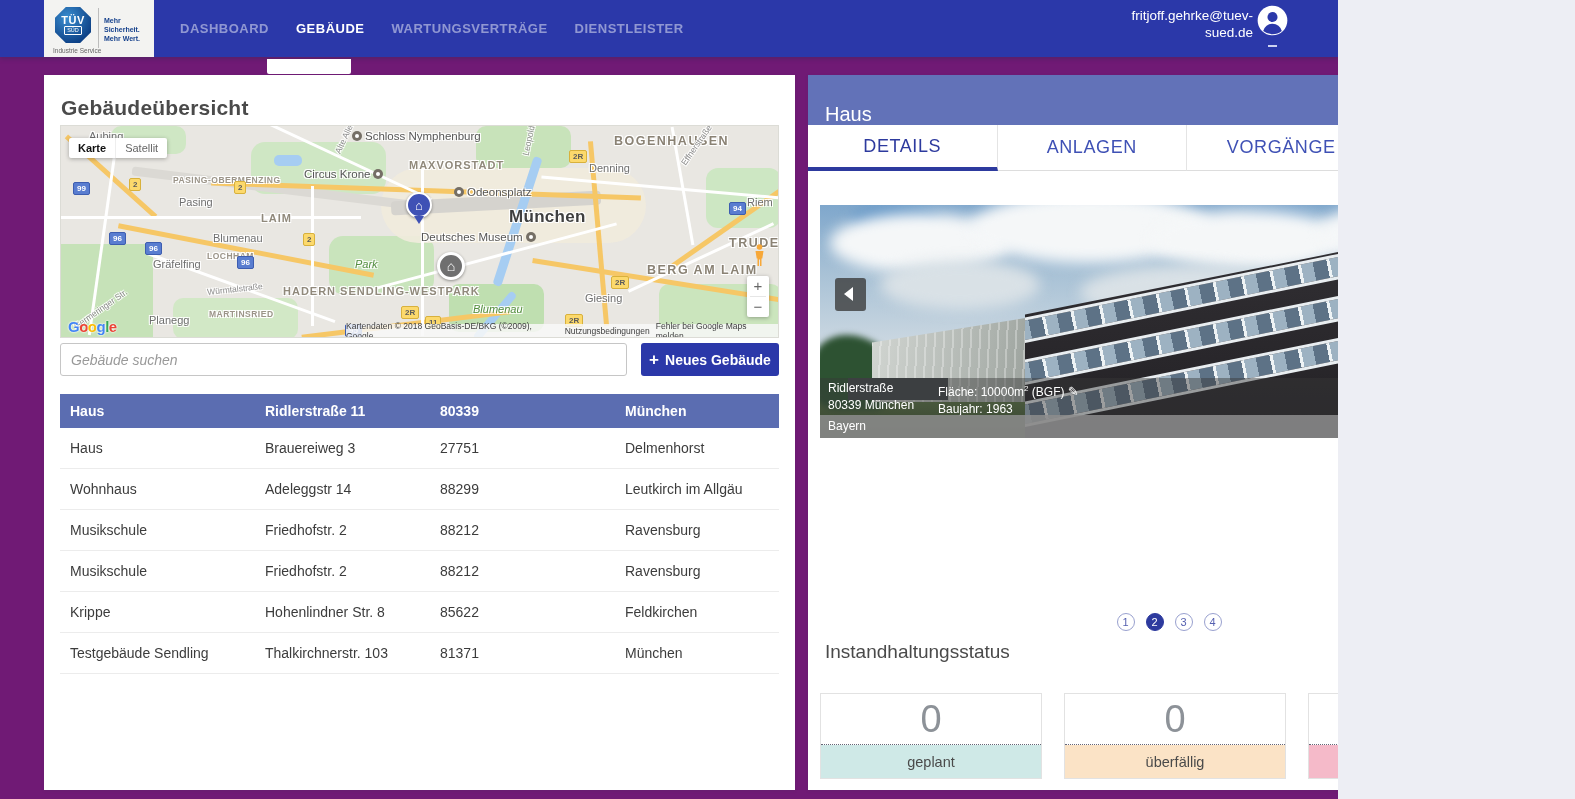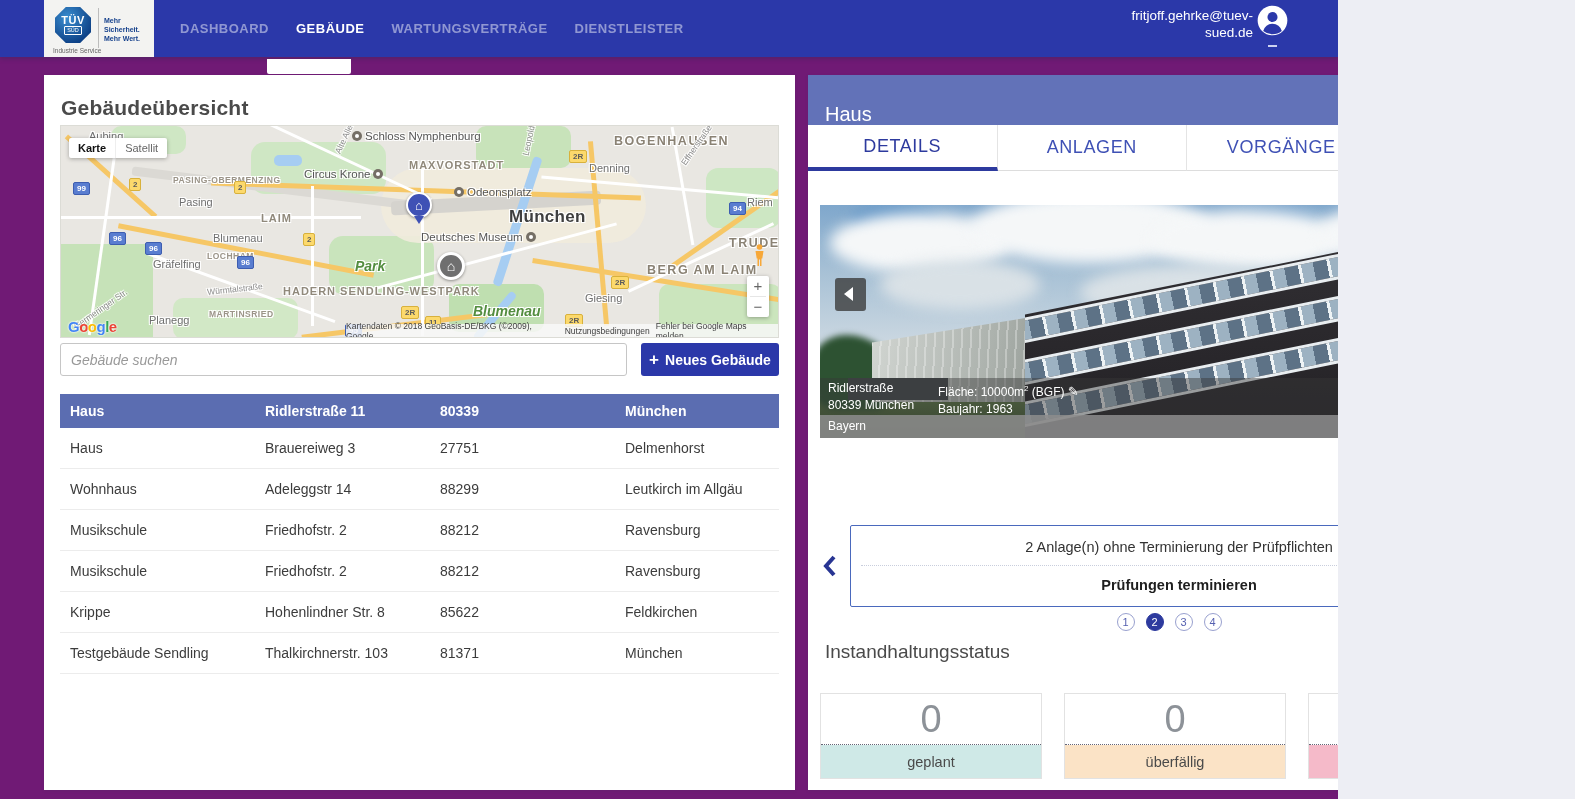--- a/index.html
+++ b/index.html
@@ -31,21 +31,21 @@
   
   .map{position:absolute;left:16px;top:50px;width:719px;height:213px;background:#e9e7e2;overflow:hidden;border:1px solid #dcdcd6;box-sizing:border-box;cursor:grab;}
   .shape{position:absolute;}
   .mlab{position:absolute;white-space:nowrap;color:#6f6f6f;font-size:11px;z-index:3;
         text-shadow:-1px -1px 0 #fff,1px -1px 0 #fff,-1px 1px 0 #fff,1px 1px 0 #fff;}
   .mlab.lbl-lg{font-size:11.5px;color:#565656;}
   .mlab.dist{font-size:12.5px;font-weight:bold;color:#8a8274;letter-spacing:1.5px;}
   .mlab.dist-sm{font-size:11px;font-weight:bold;color:#90897b;letter-spacing:1px;}
   .mlab.dist-xs{font-size:8.5px;font-weight:bold;color:#9b9488;letter-spacing:.5px;}
   .mlab.city{font-size:17px;font-weight:bold;color:#3f3f3f;letter-spacing:.3px;}
-  .mlab.green{color:#538d3f;font-style:italic;font-size:14px;font-weight:bold;}
+  .mlab.green{color:#538d3f;font-style:italic;font-size:11px;}
   .mlab.street{font-size:8.5px;color:#8d8d8d;}
   .poi-ic{display:inline-block;width:10px;height:10px;border-radius:50%;background:#756f66;margin:0 3px;position:relative;vertical-align:-1px;}
   .poi-ic::after{content:"";position:absolute;left:3px;top:3px;width:4px;height:4px;border-radius:50%;background:#fff;}
   .badge{position:absolute;font-size:8px;font-weight:bold;padding:1px 3px;border-radius:2px;line-height:9px;z-index:3;}
   .badge.blue{background:#597dd0;color:#fff;border:1px solid #3d5db0;}
   .badge.yellow{background:#fcd96c;color:#5c5c5c;border:1px solid #d8b13c;}
   .marker{position:absolute;display:flex;align-items:center;justify-content:center;color:#fff;border-radius:50%;box-shadow:0 1px 3px rgba(0,0,0,.4);z-index:4;box-sizing:border-box;}
   .marker.blue{width:26px;height:26px;background:#3f51b5;border:2px solid #fff;font-size:13px;}
   .marker.blue::after{content:"";position:absolute;left:50%;top:98%;transform:translateX(-50%);border:5px solid transparent;border-top:8px solid #3f51b5;}
   .marker.gray{width:28px;height:28px;background:#6f6f6f;border:3px solid #fff;font-size:14px;}
@@ -428,37 +428,20 @@
         </svg>
     </button>
     <button class="img-tool tool-pic">
       <svg width="16" height="16" viewBox="0 0 24 24">
           <rect x="3" y="4" width="18" height="16" fill="none" stroke="#fff" stroke-width="2"></rect>
           <circle cx="9" cy="10" r="1.6" fill="#fff"></circle>
           <path d="M5.5 17.5l4.5-5 3 3.2 2.7-3.7 3 5.5z" fill="#fff"></path>
         </svg>
     </button>
 
-    <div class="profile-row">
-      <div class="chev">
-        <svg width="13" height="22" viewBox="0 0 13 22">
-            <path d="M11 2 3 11l8 9" fill="none" stroke="#283593" stroke-width="4"></path>
-          </svg>
-      </div>
-      <div class="profile-card">
-        <div class="pc-msg">2 Anlage(n) ohne Terminierung der Prüfpflichten</div>
-        <div class="pc-divider"></div>
-        <button class="pc-action">Prüfungen terminieren</button>
-      </div>
-      <div class="chev">
-        <svg width="13" height="22" viewBox="0 0 13 22">
-            <path d="M2 2l8 9-8 9" fill="none" stroke="#283593" stroke-width="4"></path>
-          </svg>
-      </div>
-    </div>
     <div class="pagination" id="pagination">
         <div class="page-dot">1</div>
         <div class="page-dot active">2</div>
         <div class="page-dot">3</div>
         <div class="page-dot">4</div>
       </div>
 
     <h3 class="rp-h3" style="top:566px">Instandhaltungsstatus</h3>
     <div class="status-cards" id="status-cards">
         <div class="scard">

